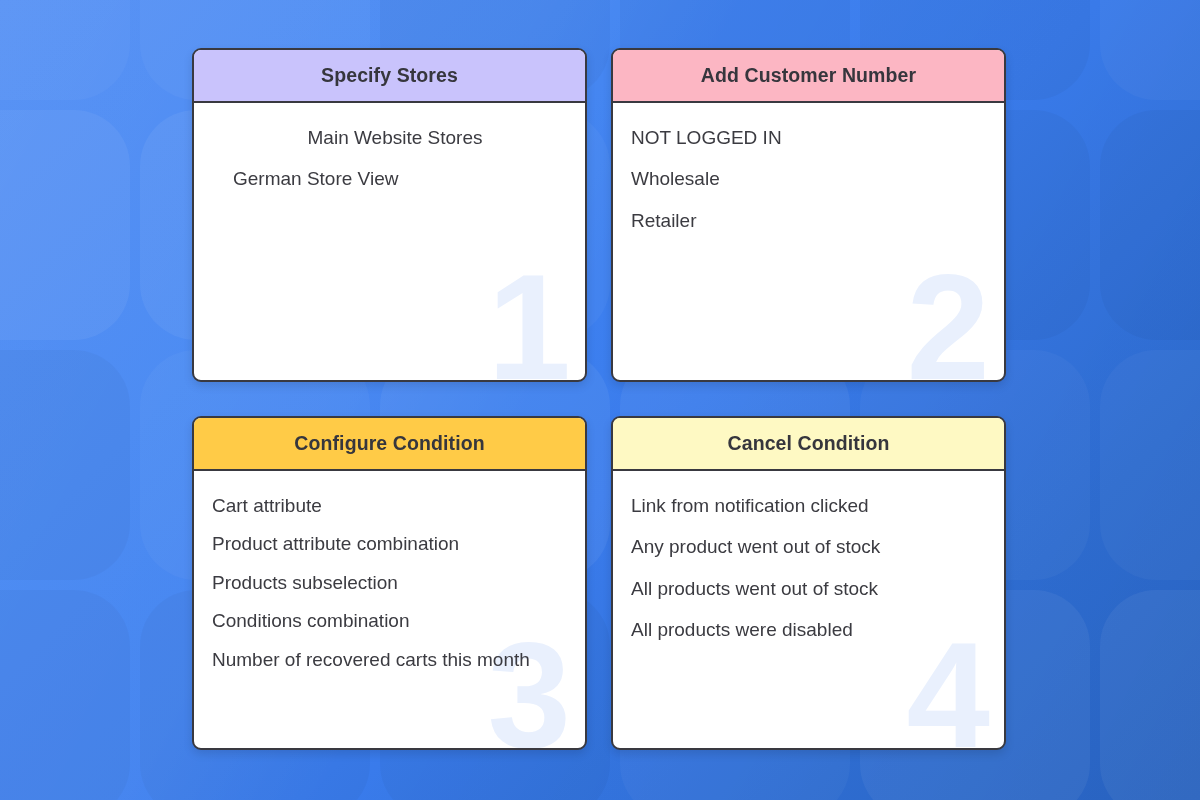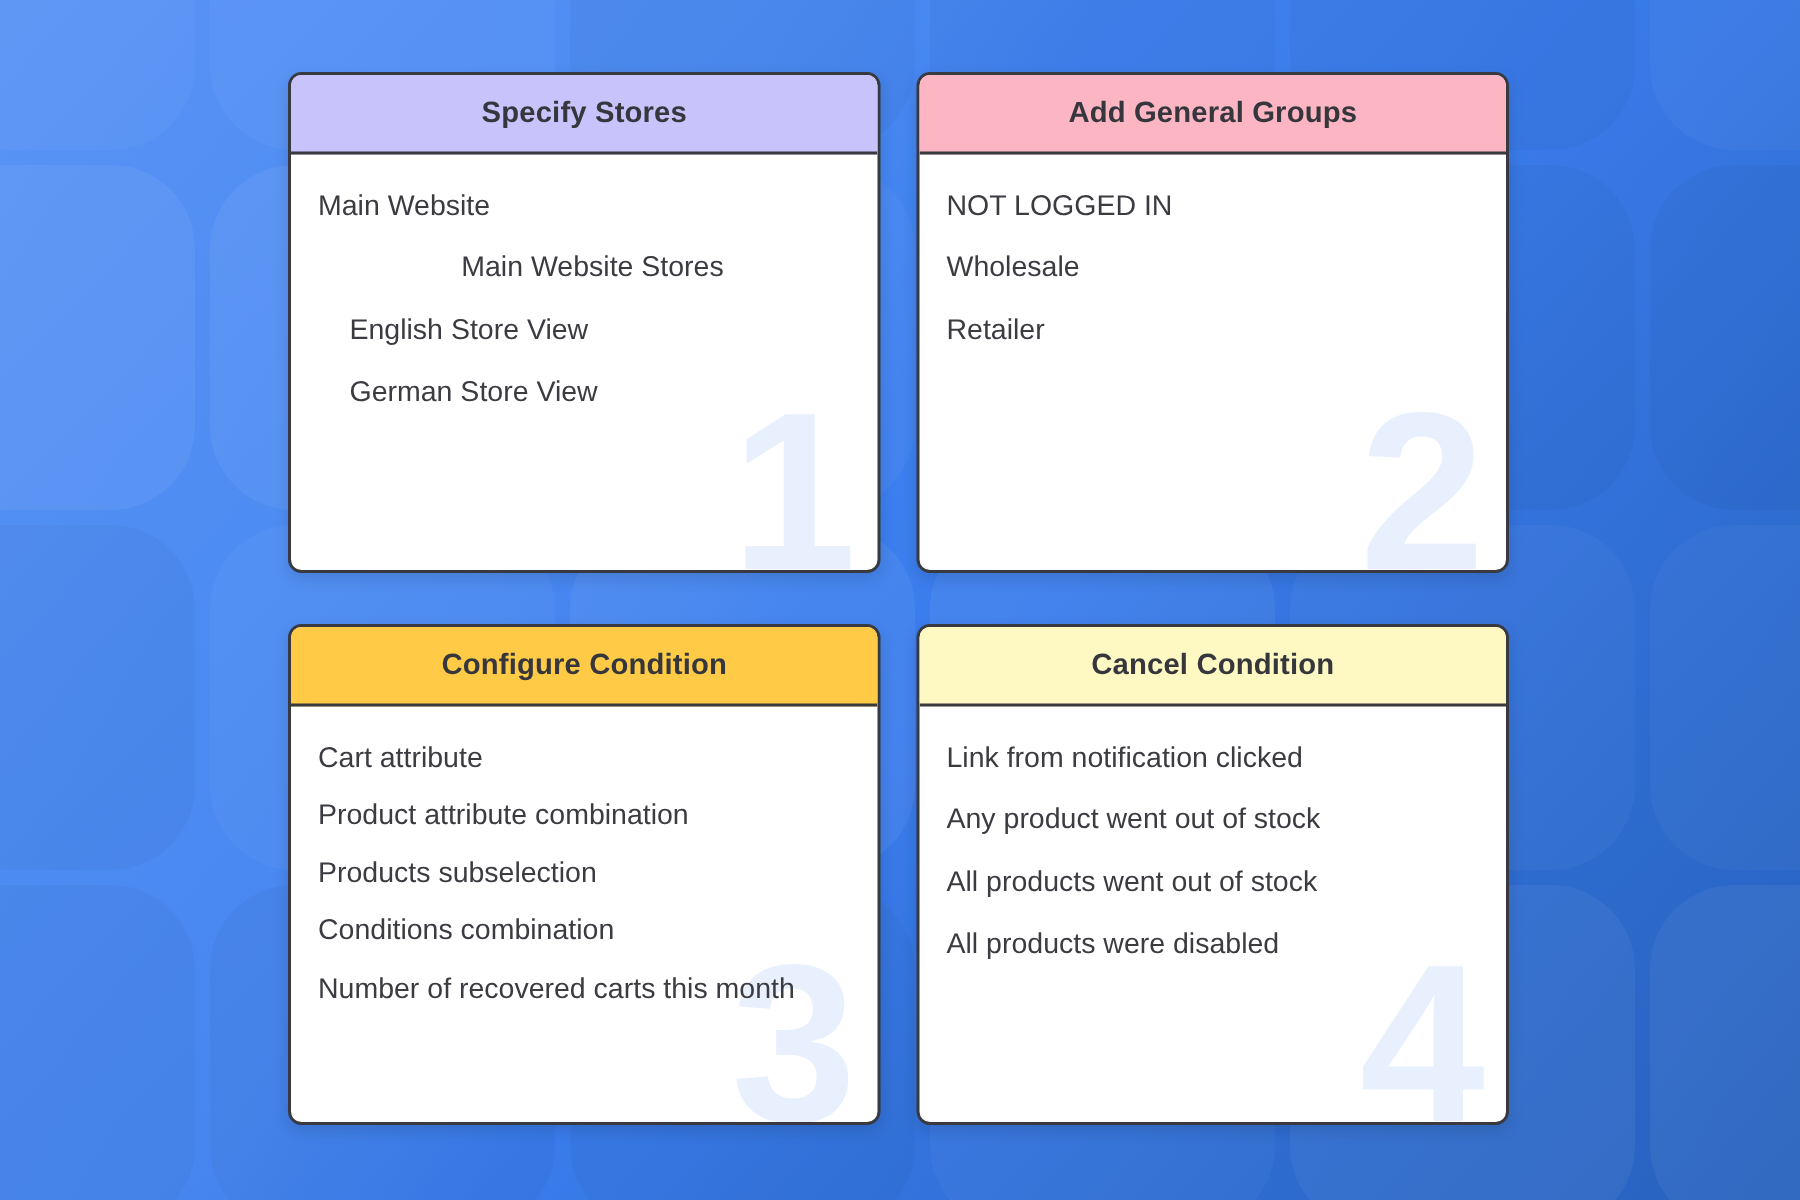--- a/index.html
+++ b/index.html
@@ -165,30 +165,28 @@
 <div id="bg-sheen"></div>
 
 <div id="card-grid">
     <div class="card">
       <div class="card-header" style="background: rgb(201, 195, 252);">
         <div class="card-title">Specify Stores</div>
       </div>
       <div class="card-body">
         <div class="watermark">1</div>
         <ul class="item-list">
-          <li class="item">Main Website</li>
           <li class="item indent-1">Main Website Stores</li>
-          <li class="item indent-2">English Store View</li>
           <li class="item indent-2">German Store View</li>
         </ul>
       </div>
     </div>
     <div class="card">
       <div class="card-header" style="background: rgb(252, 182, 195);">
-        <div class="card-title">Add General Groups</div>
+        <div class="card-title">Add Customer Number</div>
       </div>
       <div class="card-body">
         <div class="watermark">2</div>
         <ul class="item-list">
           <li class="item">NOT LOGGED IN</li>
           <li class="item">Wholesale</li>
           <li class="item">Retailer</li>
         </ul>
       </div>
     </div>

